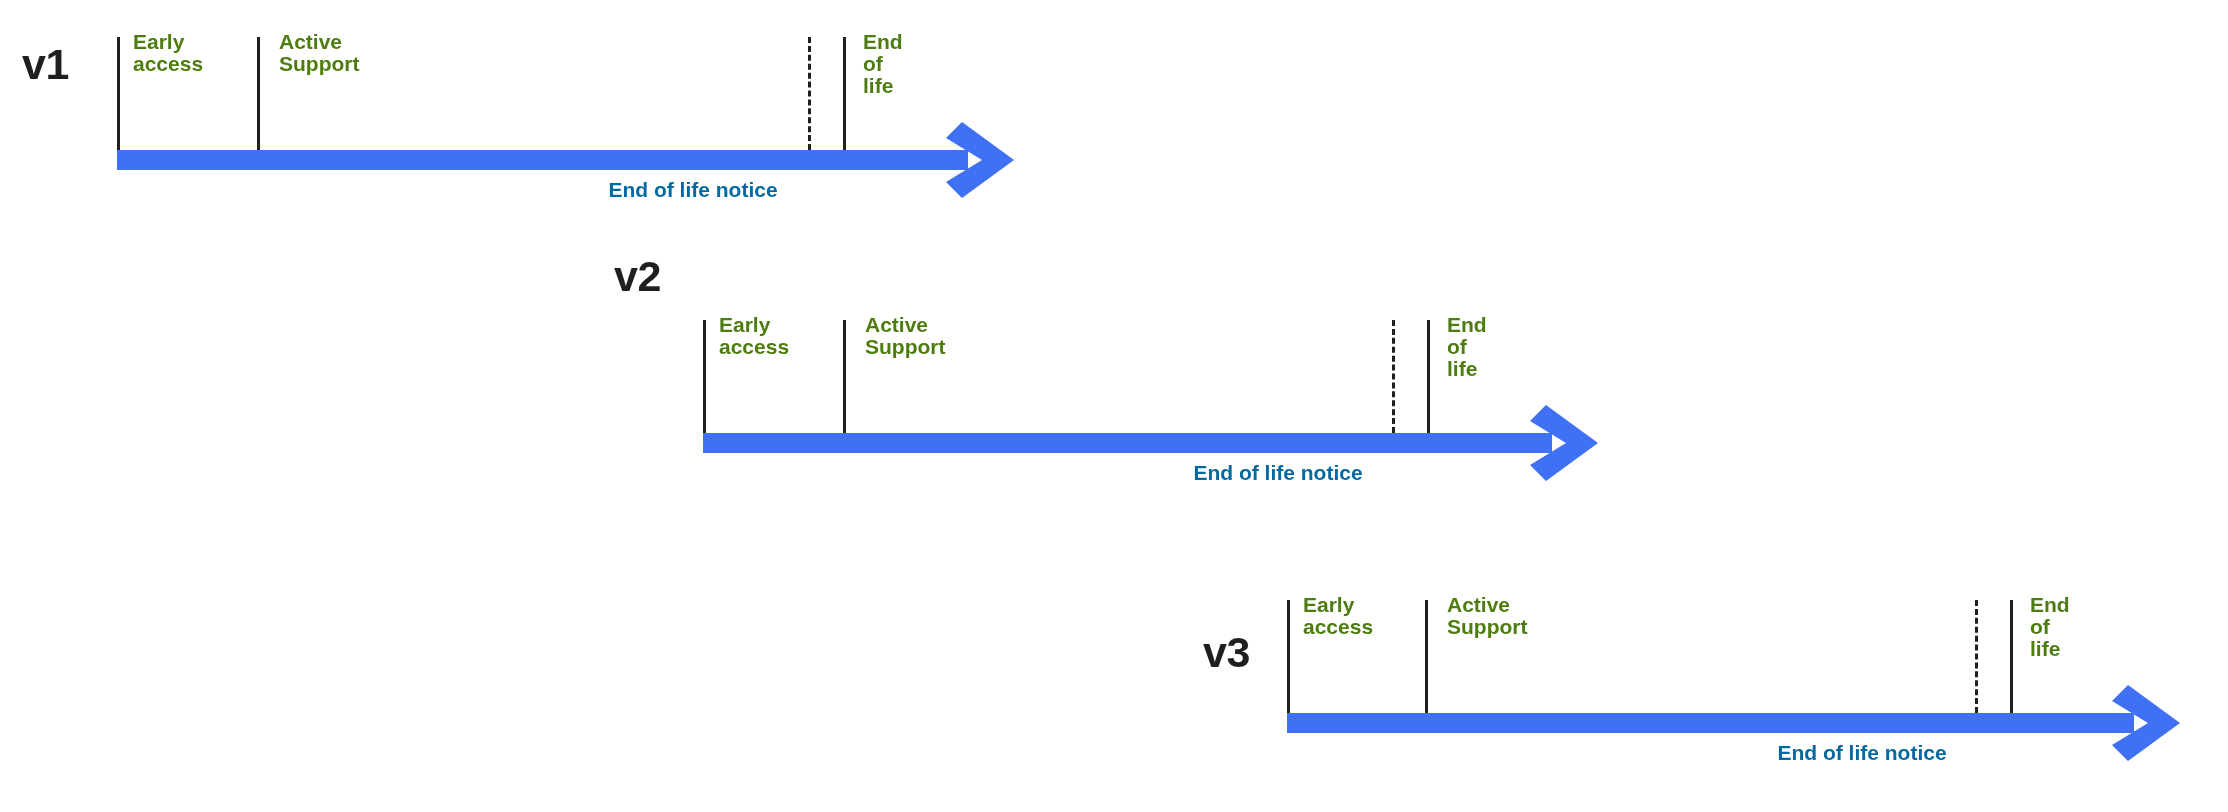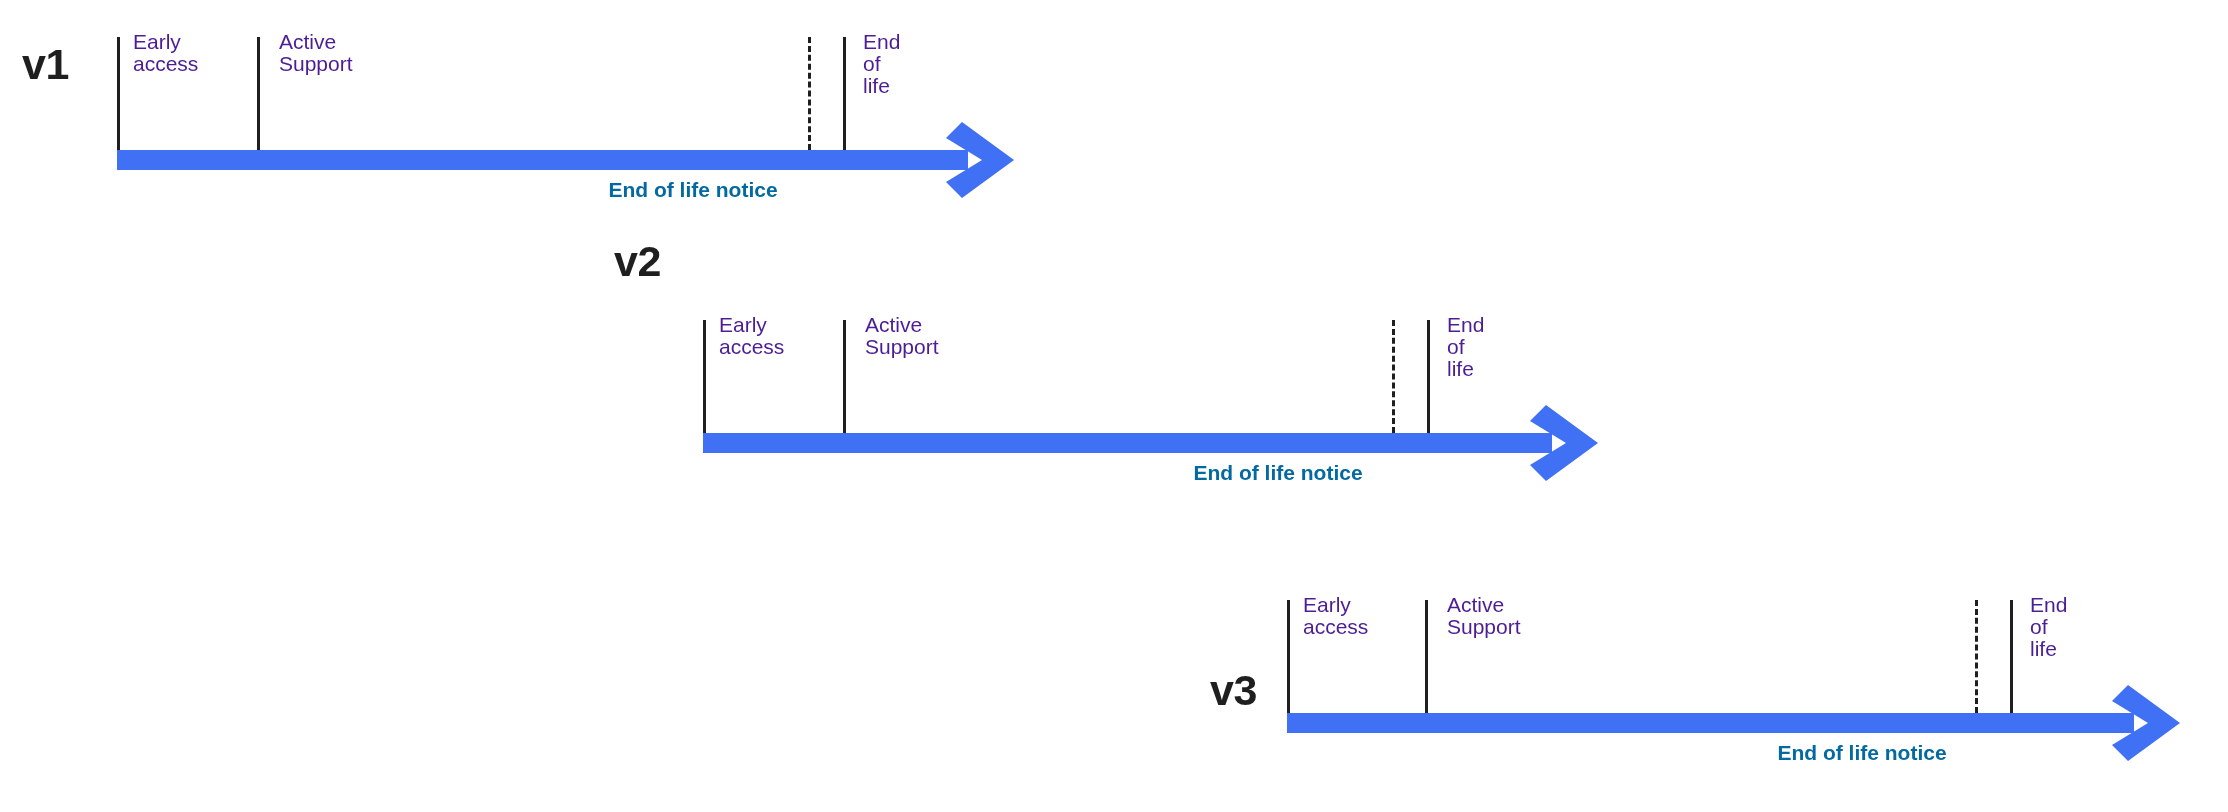--- a/index.html
+++ b/index.html
@@ -45,23 +45,23 @@
   .divider.dashed {
     background: none;
     border-left: 3px dashed #1f1f1f;
     width: 0;
   }
 
   
   .phase-label {
     position: absolute;
     font-size: 21px;
-    font-weight: normal;
+    font-weight: bold;
     line-height: 22px;
-    color: #4c1d95;
+    color: #4d7c0f;
     white-space: pre-line;
   }
 
   
   .bar {
     position: absolute;
     height: 20px;
     background: var(--accent, #4070f4);
   }
   .arrowhead {
@@ -94,37 +94,37 @@
       <div class="divider dashed" style="left: 808px; top: 37px; height: 113px;"></div>
       <div class="divider" style="left: 843px; top: 37px; height: 113px;"></div>
       <div class="phase-label" style="left: 863px; top: 31px;">End of life</div>
       <div class="bar" style="--accent: #4070f4; left: 117px; top: 150px; width: 851px;"></div>
       <svg class="arrowhead" width="68" height="76" viewBox="0 0 68 76" style="left: 946px; top: 122px;">
         <polygon points="16,0 68,38 16,76 0,60 36,38 0,16" fill="#4070f4"></polygon>
       </svg>
       <div class="notice-label" style="left: 493px; top: 178px; width: 400px;">End of life notice</div>
     </div>
     <div class="row">
-      <div class="version-label" style="left: 614px; top: 240px;">v2</div>
+      <div class="version-label" style="left: 614px; top: 255px;">v2</div>
       <div class="divider" style="left: 703px; top: 320px; height: 113px;"></div>
       <div class="phase-label" style="left: 719px; top: 314px;">Early
 access</div>
       <div class="divider" style="left: 843px; top: 320px; height: 113px;"></div>
       <div class="phase-label" style="left: 865px; top: 314px;">Active Support</div>
       <div class="divider dashed" style="left: 1392px; top: 320px; height: 113px;"></div>
       <div class="divider" style="left: 1427px; top: 320px; height: 113px;"></div>
       <div class="phase-label" style="left: 1447px; top: 314px;">End of life</div>
       <div class="bar" style="--accent: #4070f4; left: 703px; top: 433px; width: 849px;"></div>
       <svg class="arrowhead" width="68" height="76" viewBox="0 0 68 76" style="left: 1530px; top: 405px;">
         <polygon points="16,0 68,38 16,76 0,60 36,38 0,16" fill="#4070f4"></polygon>
       </svg>
       <div class="notice-label" style="left: 1078px; top: 461px; width: 400px;">End of life notice</div>
     </div>
     <div class="row">
-      <div class="version-label" style="left: 1203px; top: 669px; margin-left: 7px;">v3</div>
+      <div class="version-label" style="left: 1203px; top: 631px;">v3</div>
       <div class="divider" style="left: 1287px; top: 600px; height: 113px;"></div>
       <div class="phase-label" style="left: 1303px; top: 594px;">Early
 access</div>
       <div class="divider" style="left: 1425px; top: 600px; height: 113px;"></div>
       <div class="phase-label" style="left: 1447px; top: 594px;">Active Support</div>
       <div class="divider dashed" style="left: 1975px; top: 600px; height: 113px;"></div>
       <div class="divider" style="left: 2010px; top: 600px; height: 113px;"></div>
       <div class="phase-label" style="left: 2030px; top: 594px;">End of life</div>
       <div class="bar" style="--accent: #4070f4; left: 1287px; top: 713px; width: 847px;"></div>
       <svg class="arrowhead" width="68" height="76" viewBox="0 0 68 76" style="left: 2112px; top: 685px;">

